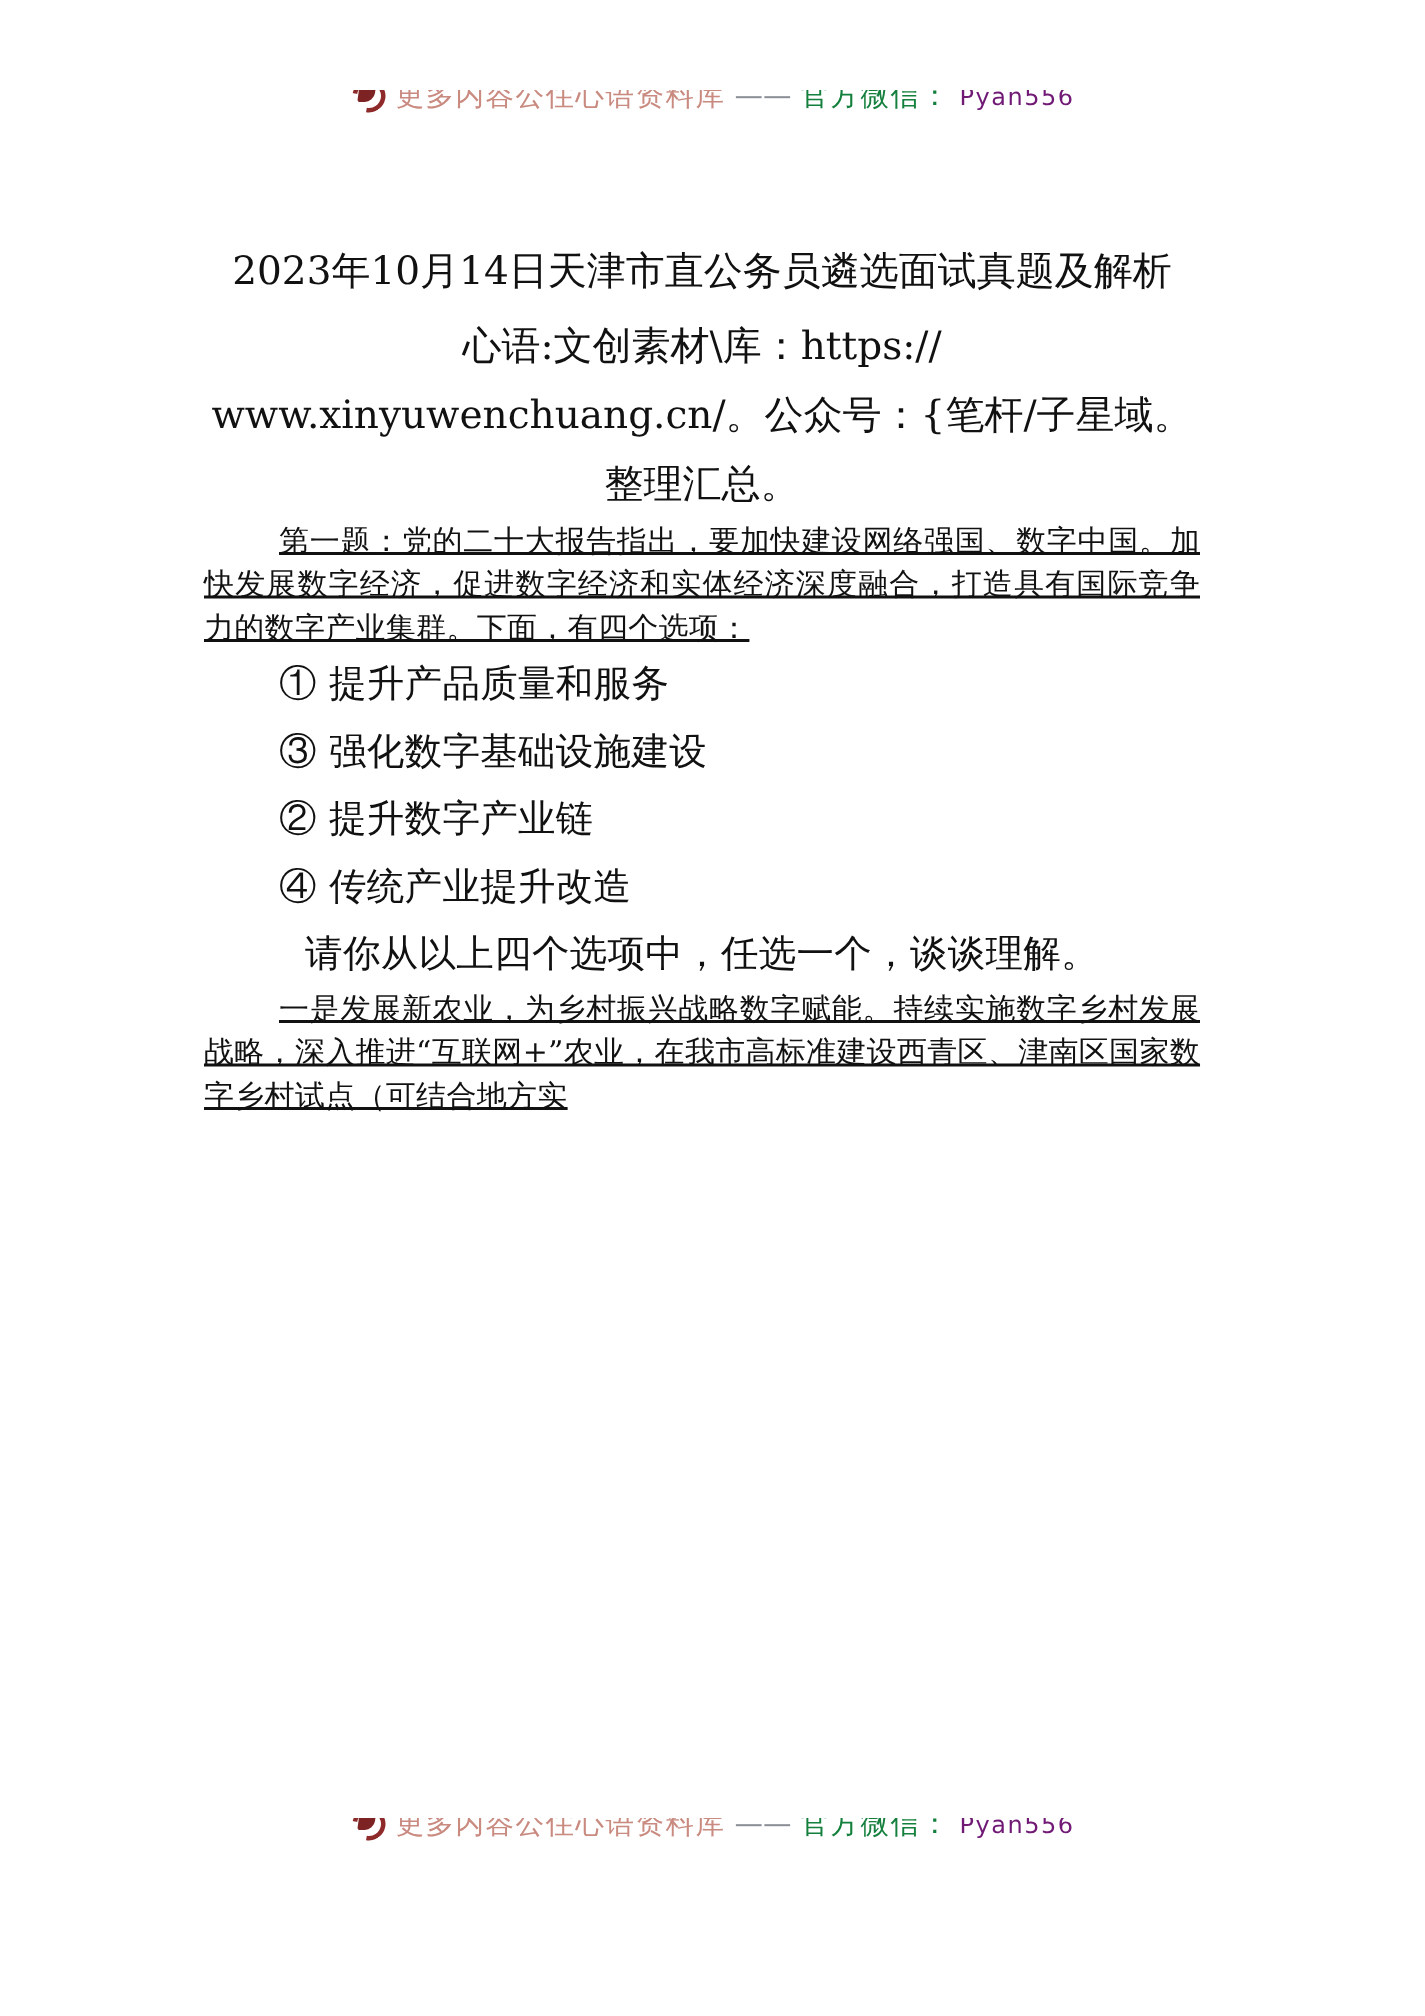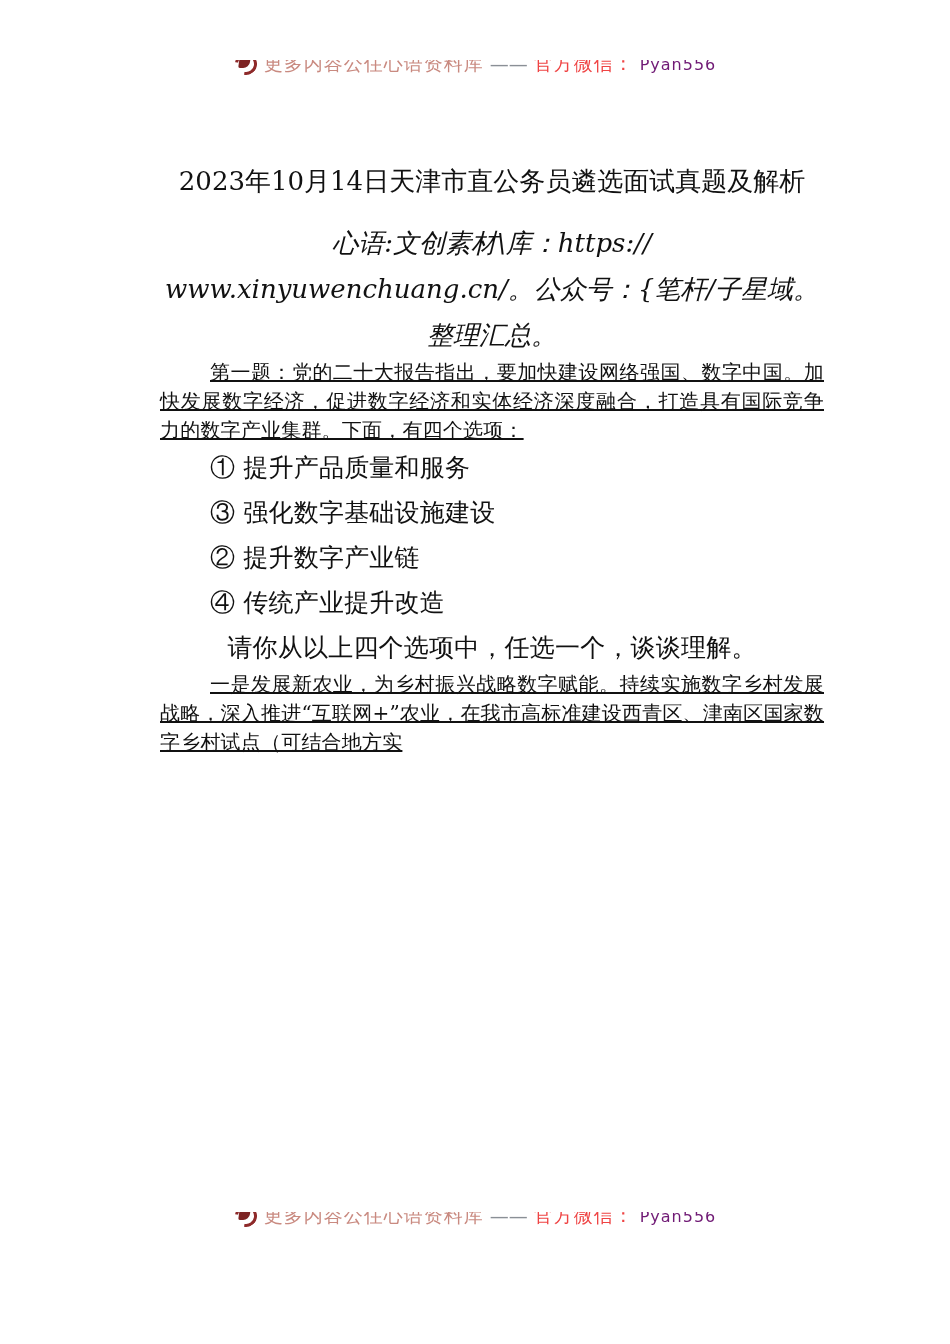--- a/index.html
+++ b/index.html
@@ -89,48 +89,48 @@
   .wm-dash {
     font-family: "DejaVu Sans", "Liberation Sans", sans-serif;
     font-size: 19px;
     color: #8a8f96;
     white-space: nowrap;
   }
   .wm-gray {
     font-family: "DejaVu Sans", "Liberation Sans", sans-serif;
     font-size: 19px;
     letter-spacing: 1px;
-    color: #ef4444;
+    color: #15803d;
     white-space: nowrap;
   }
   .wm-id {
     font-family: "DejaVu Sans", "Liberation Sans", sans-serif;
     font-size: 16px;
     letter-spacing: 1px;
     color: #701a75;
     white-space: nowrap;
   }
 
   
   .doc {
     position: absolute;
-    left: 160px;
+    left: 136px;
     top: 158px;
     width: 664px;
   }
 
   .title {
     font-size: 26px;
     line-height: 46px;
     text-align: center;
     white-space: nowrap;
     letter-spacing: 0px;
   }
 
-  .subtitle-block { margin-top: 16px; font-style: italic; }
+  .subtitle-block { margin-top: 4px; }
   .subtitle {
     font-size: 26px;
     line-height: 46px;
     text-align: center;
     letter-spacing: 0px;
   }
 
   .para {
     font-size: 20px;
     line-height: 29px;

